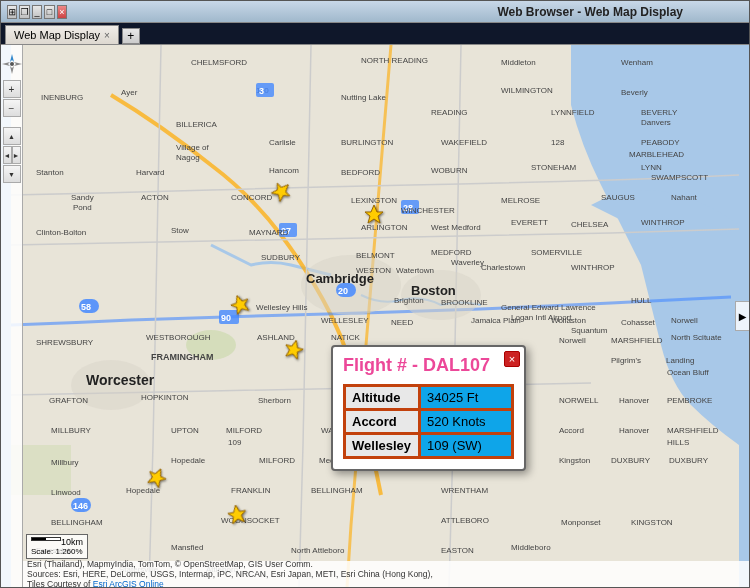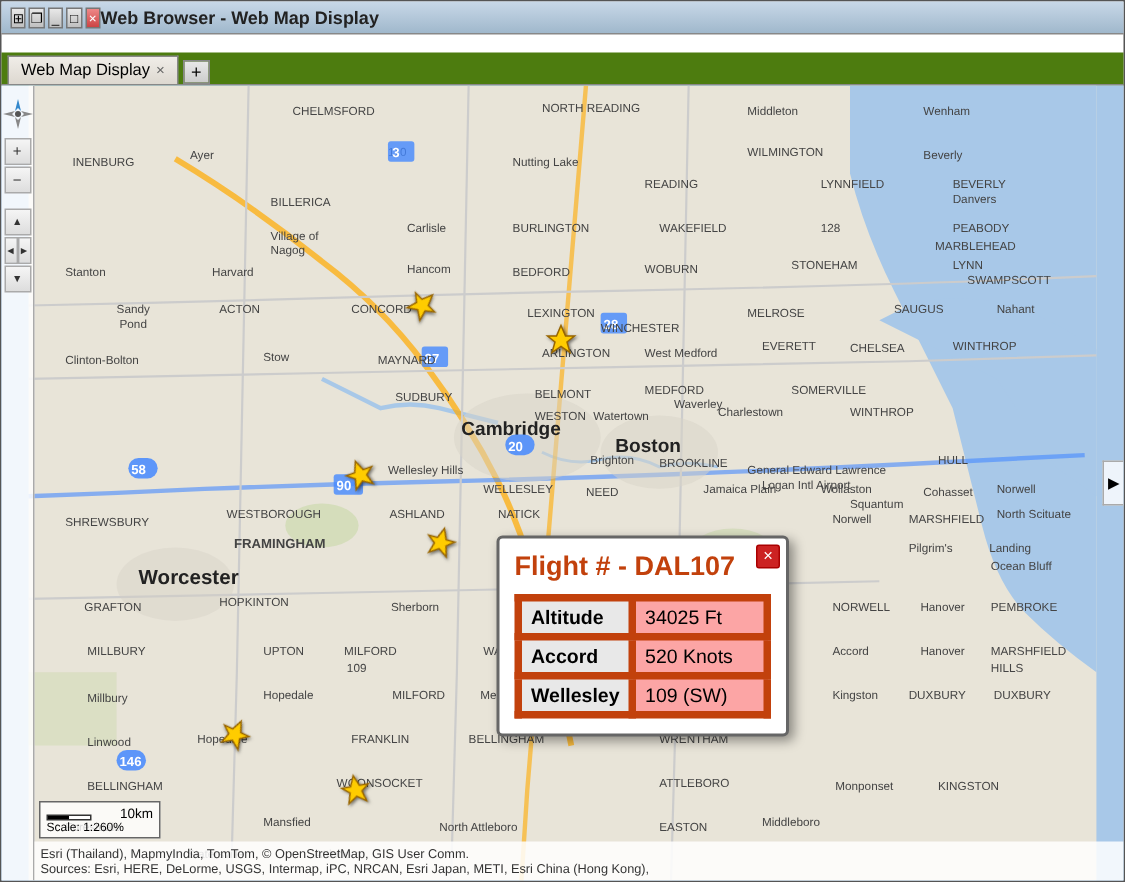--- a/index.html
+++ b/index.html
@@ -23,44 +23,43 @@
       padding: 0 6px;
       border-bottom: 1px solid #888;
       flex-shrink: 0;
     }
 
     .title-bar-text {
       font-size: 12px;
       font-weight: bold;
       color: #222;
       flex: 1;
-      text-align: left;
+      text-align: right;
     }
 
     .title-btn {
       width: 16px;
       height: 14px;
       background: linear-gradient(to bottom, #e8e8e8, #c0c0c0);
       border: 1px solid #777;
       font-size: 9px;
       display: flex;
       align-items: center;
       justify-content: center;
       cursor: pointer;
     }
 
     .tab-bar {
-      background: #4d7c0f;
+      background: #0f172a;
       height: 22px;
       display: flex;
       align-items: flex-end;
       padding: 0 4px;
       border-bottom: 1px solid #888;
       flex-shrink: 0;
-      margin-top: 12px;
     }
 
     .tab {
       background: linear-gradient(to bottom, #f0ede8, #ddd8d0);
       border: 1px solid #888;
       border-bottom: none;
       padding: 2px 8px;
       font-size: 11px;
       height: 19px;
       display: flex;
@@ -194,42 +193,42 @@
       align-items: center;
       justify-content: center;
       cursor: pointer;
       border-radius: 2px;
     }
 
     .flight-title {
       font-size: 18px;
       font-weight: bold;
       margin-bottom: 8px;
-      color: #c2410c;
+      color: #ec4899;
     }
 
     .flight-table {
       width: 100%;
       border-collapse: collapse;
       font-size: 13px;
     }
 
     .flight-table td {
-      border: 5px solid #c2410c;
+      border: 3px solid #c2410c;
       padding: 3px 6px;
     }
 
     .flight-table td:first-child {
       background: #e8e8e8;
       font-weight: bold;
       width: 75px;
     }
 
     .flight-table td:last-child {
-      background: #fca5a5;
+      background: #0ea5e9;
     }
 
     
     .aircraft {
       position: absolute;
       z-index: 8;
       cursor: pointer;
     }
 
     .aircraft svg {
@@ -537,31 +536,34 @@
         </tr>
         <tr>
           <td>Wellesley</td>
           <td>109 (SW)</td>
         </tr>
       </tbody>
         </table>
     </div>
 
     <div class="scale-bar">
-      <div style="display:flex;align-items:flex-end;gap:19px;">
+      <div style="display:flex;align-items:flex-start;gap:0;">
         <div style="width:30px;height:4px;background:linear-gradient(to right,#000 50%,#fff 50%);border:1px solid #333;"></div>
         <span>10km</span>
       </div>
       <div style="font-size:8px;">Scale: 1:<span>260%</span></div>
     </div>
 
     <div class="attribution">
       <div>
         <span>Esri (Thailand), MapmyIndia, TomTom, © OpenStreetMap, GIS User Comm.</span>
       </div>
       <div>Sources: Esri, HERE, DeLorme, USGS, Intermap, iPC, NRCAN, Esri Japan, METI, Esri China (Hong Kong),</div>
+      <div>
+        Tiles Courtesy of <a href="#">Esri ArcGIS Online</a>
+      </div>
     </div>
 
     <div class="right-arrow">▶</div>
 
   </div>
 
 </div>
 
 </body></html>

